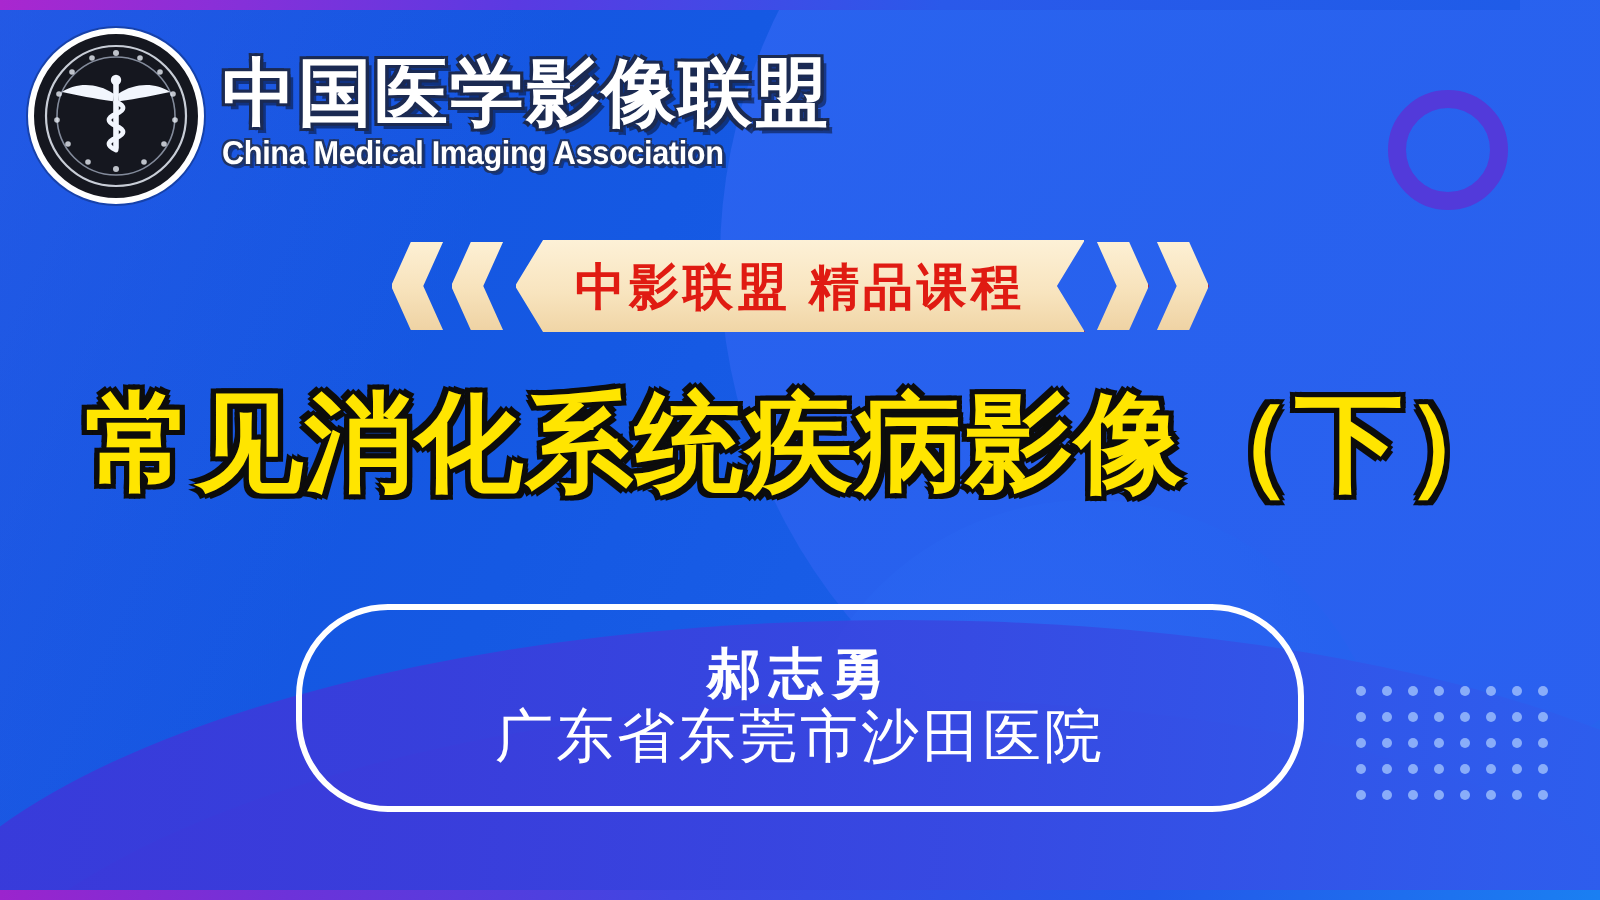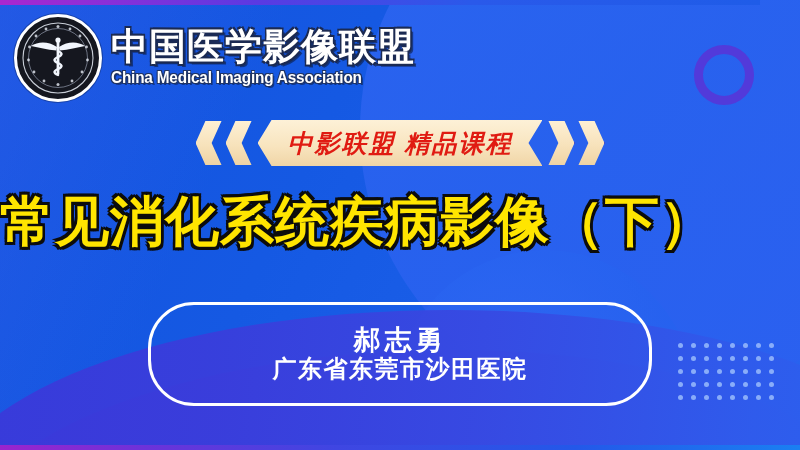--- a/index.html
+++ b/index.html
@@ -157,34 +157,34 @@
   .ribbon-body {
     height: 46px;
     padding: 0 30px;
     display: flex;
     align-items: center;
     justify-content: flex-end;
     background: linear-gradient(180deg, #fdf1d7 0%, #f8e4be 58%, #f0d5a6 100%);
     clip-path: polygon(14px 0, 100% 0, calc(100% - 14px) 50%, 100% 100%, 14px 100%, 0 50%);
     box-shadow: 2px 3px 0 rgba(210,20,20,.9);
     margin: 0 2px;
-    font-style: italic;
   }
   .ribbon-text {
     font-size: 25px;
     font-weight: 700;
     color: #e01b12;
     letter-spacing: 2px;
     white-space: nowrap;
   }
 
   
   .main-title {
     position: absolute;
     left: 0; right: 0; top: 186px;
+    text-align: center;
     font-size: 54px;
     font-weight: 700;
     letter-spacing: 1px;
     color: #ffe500;
     white-space: nowrap;
     text-shadow:
       -2.6px -2.6px 0 #0c0c0c, 2.6px -2.6px 0 #0c0c0c,
       -2.6px  2.6px 0 #0c0c0c, 2.6px  2.6px 0 #0c0c0c,
       -2.6px 0 0 #0c0c0c, 2.6px 0 0 #0c0c0c,
        0 -2.6px 0 #0c0c0c, 0 2.6px 0 #0c0c0c;
@@ -205,22 +205,22 @@
     box-sizing: border-box;
   }
   .speaker-name {
     font-size: 27px;
     font-weight: 700;
     color: #ffffff;
     letter-spacing: 4px;
     line-height: 1.12;
   }
   .speaker-org {
-    font-size: 24px;
-    font-weight: 700;
+    font-size: 29px;
+    font-weight: 400;
     color: #ffffff;
     letter-spacing: 1.5px;
     line-height: 1.12;
     white-space: nowrap;
   }
 </style>
 </head>
 <body>
 
 <div id="poster">

